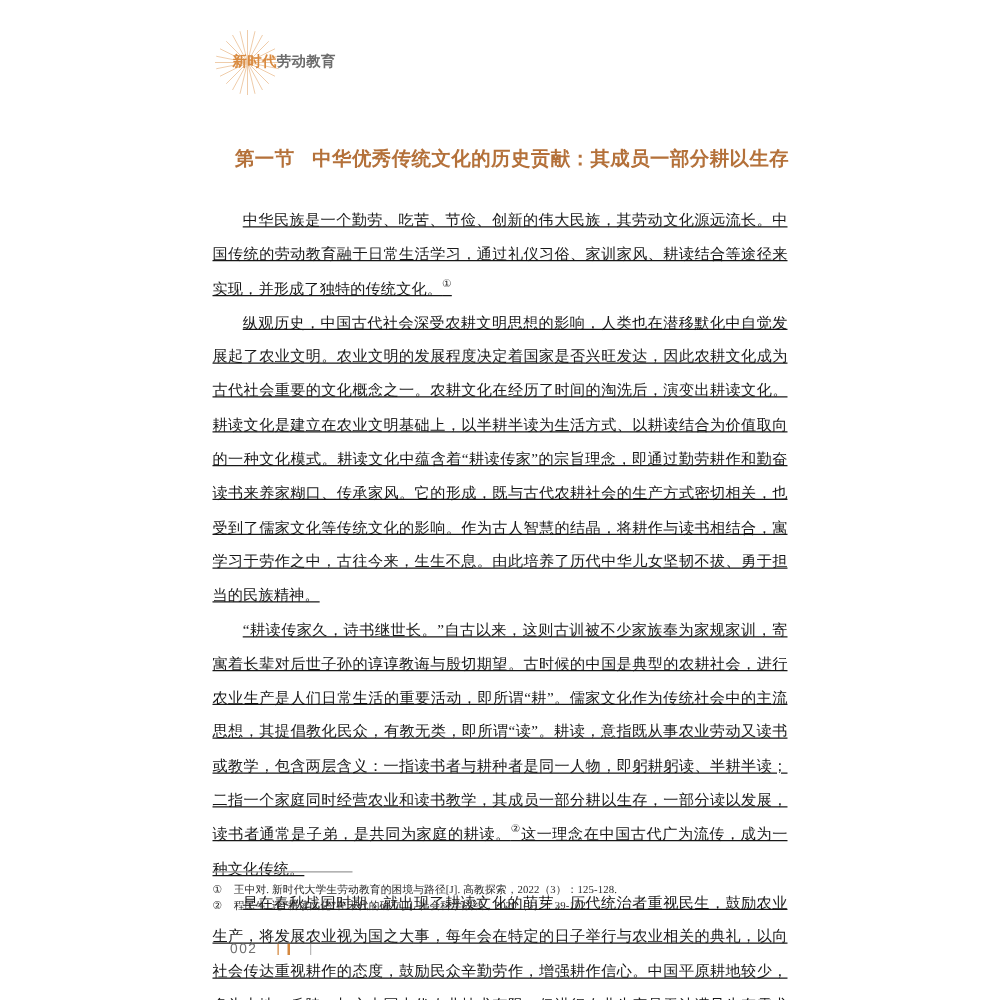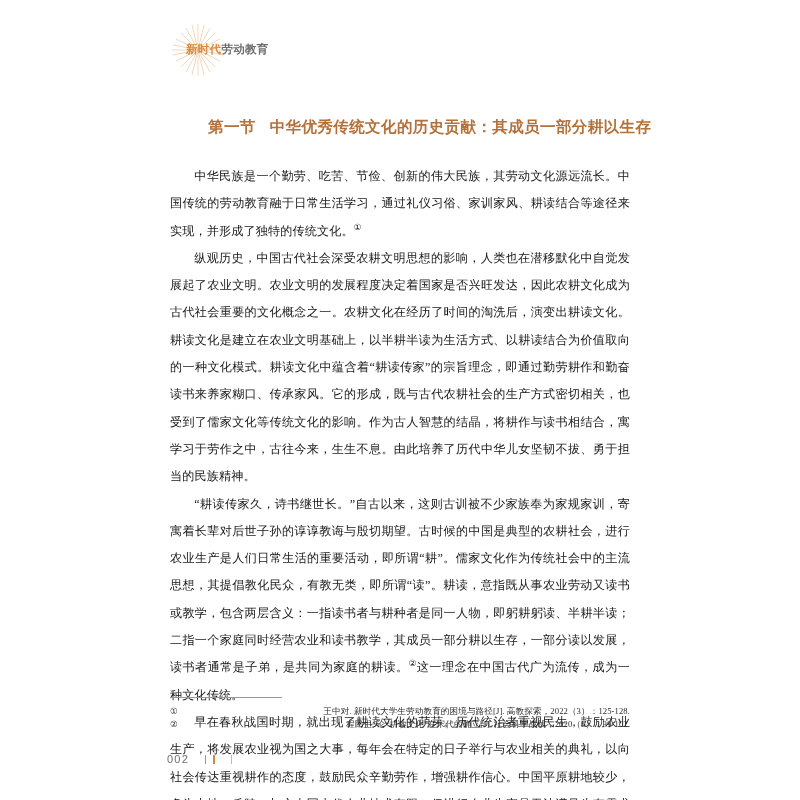--- a/index.html
+++ b/index.html
@@ -71,40 +71,40 @@
     width: 440px;
     font-family: "Liberation Serif", "DejaVu Serif", serif;
     font-size: 15.5px;
     font-weight: bold;
     color: #b4713a;
     letter-spacing: 0.4px;
     white-space: nowrap;
   }
   .section-title .sec-no {
     margin-right: 14px;
-    margin-left: 20px;
   }
 
   
   .column {
     position: absolute;
     left: 170px;
     top: 163px;
     width: 460px;
   }
 
   p.body-text {
     margin: 0 0 0 0;
     font-size: 12.1px;
     line-height: 27.3px;
     text-align: justify;
     text-justify: inter-ideograph;
     text-indent: 2em;
     color: #181818;
     letter-spacing: 0.15px;
+    text-decoration: underline;
   }
 
   h3.sub-heading {
     margin: 9px 0 0 0;
     font-family: "Liberation Sans", "DejaVu Sans", sans-serif;
     font-size: 12.6px;
     font-weight: bold;
     color: #d4883f;
     line-height: 26px;
     letter-spacing: 0.3px;
@@ -136,27 +136,26 @@
     line-height: 13.4px;
     color: #2b2b2b;
     letter-spacing: 0.1px;
   }
   .fn-num {
     width: 17px;
     flex: 0 0 17px;
   }
   .fn-text {
     flex: 1 1 auto;
-    text-align: right;
   }
 
   
   .folio {
     position: absolute;
-    left: 167px;
+    left: 184px;
     top: 753px;
     display: flex;
     align-items: center;
   }
   .folio-num {
     font-family: "Liberation Sans", "DejaVu Sans", sans-serif;
     font-size: 11px;
     color: #6f6f6f;
     letter-spacing: 1.2px;
   }

